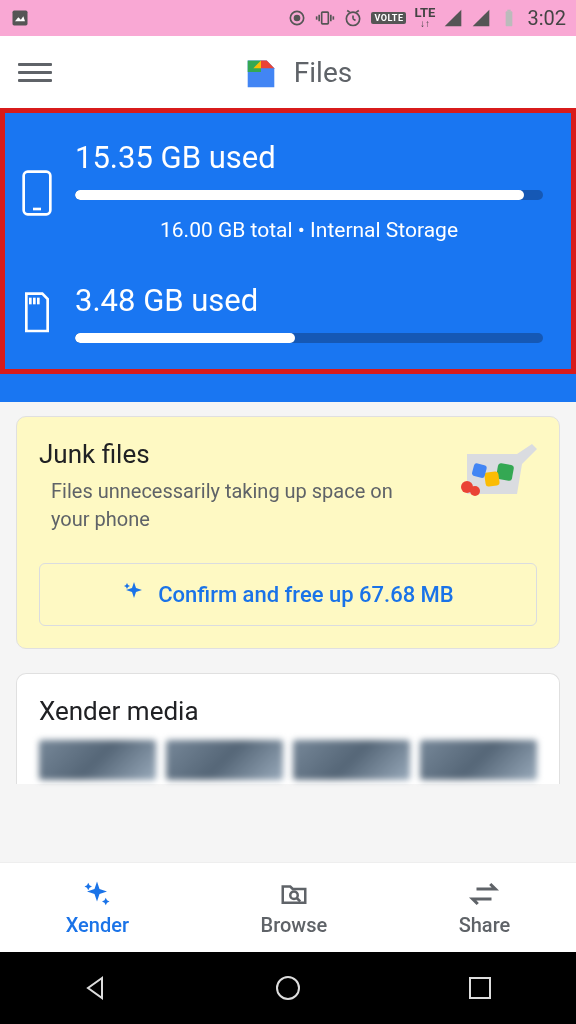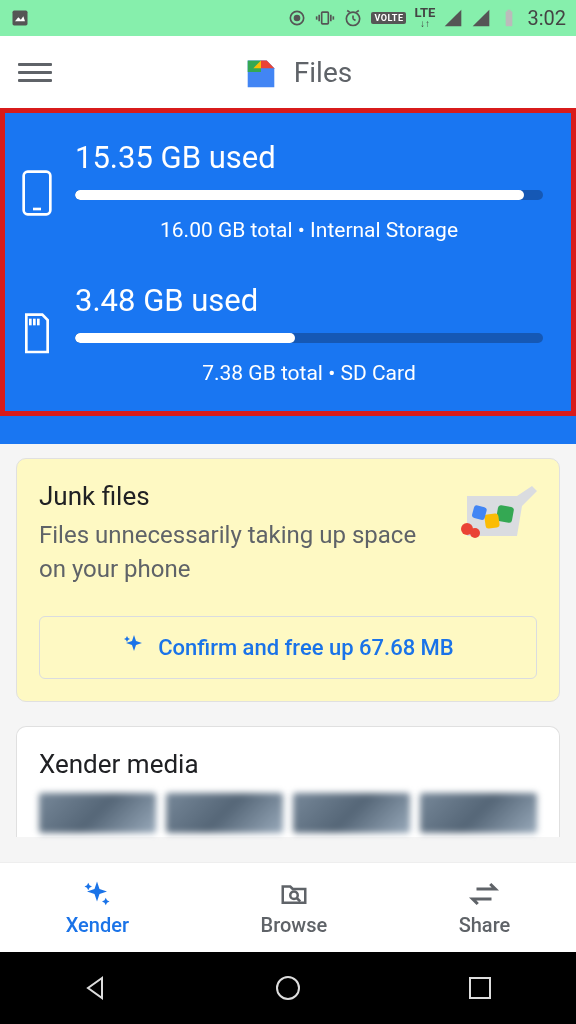--- a/index.html
+++ b/index.html
@@ -1,19 +1,19 @@
 <!DOCTYPE html>
 <html><head>
 <meta charset="utf-8">
 <style>
 * { margin: 0; padding: 0; box-sizing: border-box; font-family: Roboto, -apple-system, sans-serif; }
 body { width: 576px; height: 1024px; background: #f5f5f5; overflow: hidden; position: relative; }
 
 
-.statusbar { height: 36px; background: #86efac; display: flex; align-items: center; justify-content: space-between; padding: 1px 10px; color: #444; font-size: 20px; }
+.statusbar { height: 36px; background: #f9a8d4; display: flex; align-items: center; justify-content: space-between; padding: 1px 10px; color: #444; font-size: 20px; }
 .statusbar .left { display: flex; gap: 6px; }
 .statusbar .right { display: flex; gap: 8px; align-items: center; }
 .statusbar .time { font-weight: 400; }
 .s-icon { width: 20px; height: 20px; display: inline-flex; align-items: center; justify-content: center; }
 .volte { background: #555; color: #fff; font-size: 9px; font-weight: 700; padding: 1px 3px; border-radius: 2px; letter-spacing: 0.5px; }
 .lte { font-size: 13px; font-weight: 700; line-height: 10px; text-align: center; }
 
 
 .appheader { height: 72px; background: #fff; display: flex; align-items: center; padding: 0 18px; gap: 24px; }
 .hamburger { width: 34px; height: 34px; display: flex; flex-direction: column; justify-content: center; gap: 5px; cursor: pointer; }
@@ -34,21 +34,21 @@
 .progress { height: 10px; background: #1558b5; border-radius: 5px; overflow: hidden; position: relative; }
 .progress-fill { height: 100%; background: #fff; border-radius: 5px; }
 .storage-sub { color: #fff; font-size: 21px; margin-top: 18px; font-weight: 400; text-align: center; }
 
 
 .card { background: #fef9c3; margin: 0 16px 24px 16px; border-radius: 10px; border: 1px solid #e0e0e0; padding: 22px; }
 .card.first { margin-top: 14px; }
 .card-head { display: flex; align-items: flex-start; gap: 12px; }
 .card-text { flex: 1; }
 .card-title { font-size: 26px; color: #202124; margin-bottom: 8px; font-weight: 400; }
-.card-desc { font-size: 24px; color: #5f6368; line-height: 1.4; }
+.card-desc { font-size: 20px; color: #5f6368; line-height: 1.4; margin-left: 12px; }
 .card-illustration { width: 90px; height: 70px; position: relative; }
 .confirm-btn { margin-top: 30px; border: 1px solid #dadce0; border-radius: 6px; padding: 16px; display: flex; align-items: center; justify-content: center; gap: 12px; color: #1a73e8; font-size: 22px; font-weight: 500; cursor: pointer; }
 
 .xender-card { background: #fff; margin: 8px 16px; border-radius: 10px 10px 0 0; border: 1px solid #e0e0e0; border-bottom: none; padding: 22px 22px 4px 22px; }
 .thumbs { display: flex; gap: 10px; margin-top: 14px; }
 .thumb { flex: 1; height: 40px; background: linear-gradient(135deg, #789 0%, #567 50%, #9ab 100%); filter: blur(3px); border-radius: 3px; }
 
 
 .bottomnav { position: absolute; left: 0; right: 0; bottom: 72px; height: 90px; background: #fff; display: flex; justify-content: space-around; align-items: center; border-top: 1px solid #eee; }
 .nav-item { display: flex; flex-direction: column; align-items: center; gap: 4px; color: #5f6368; cursor: pointer; }
@@ -162,21 +162,20 @@
             <line x1="7" y1="5" x2="7" y2="10"></line>
             <line x1="10" y1="5" x2="10" y2="10"></line>
             <line x1="13" y1="5" x2="13" y2="10"></line>
           </svg>
       </div>
       <div class="storage-info">
         <div class="storage-used">3.48 GB used</div>
         <div class="progress">
           <div class="progress-fill" style="width:47%"></div>
         </div>
-        <div class="storage-sub">7.38 GB total • SD Card</div>
       </div>
     </div>
   </div>
 </div>
 
 <div class="card first">
   <div class="card-head">
     <div class="card-text">
       <div class="card-title">Junk files</div>
       <div class="card-desc">Files unnecessarily taking up space on your phone</div>

